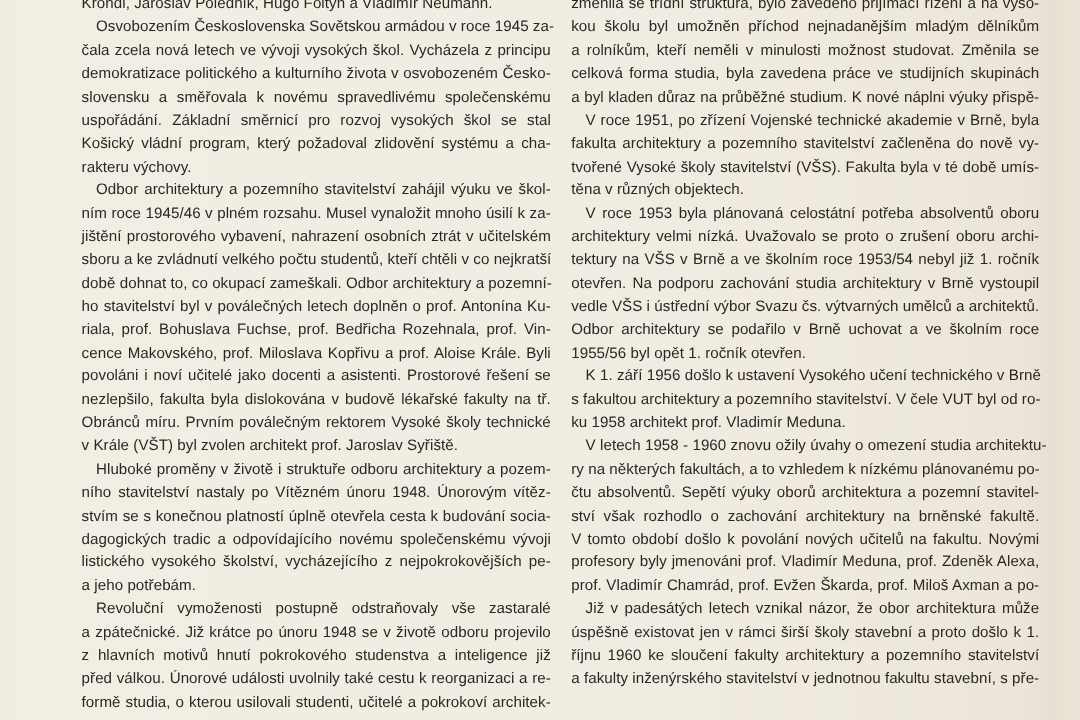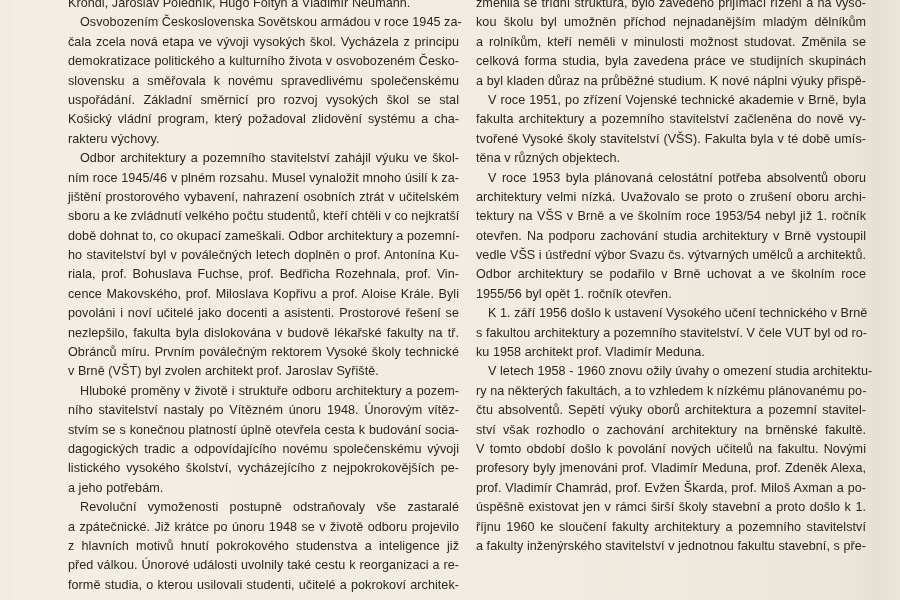--- a/index.html
+++ b/index.html
@@ -30,40 +30,40 @@
 </head>
 <body>
 
 <div class="page">
   <div class="col col-left" id="col-left">
       <div>
         <span class="line last">Krondl, Jaroslav Poledník, Hugo Foltýn a Vladimír Neumann.</span>
       </div>
       <div>
         <span class="line indent">Osvobozením Československa Sovětskou armádou v roce 1945 za-</span>
-        <span class="line">čala zcela nová etapa ve vývoji vysokých škol. Vycházela z principu</span>
+        <span class="line">čala zcela nová letech ve vývoji vysokých škol. Vycházela z principu</span>
         <span class="line">demokratizace politického a kulturního života v osvobozeném Česko-</span>
         <span class="line">slovensku a směřovala k novému spravedlivému společenskému</span>
         <span class="line">uspořádání. Základní směrnicí pro rozvoj vysokých škol se stal</span>
         <span class="line">Košický vládní program, který požadoval zlidovění systému a cha-</span>
         <span class="line last">rakteru výchovy.</span>
       </div>
       <div>
         <span class="line indent">Odbor architektury a pozemního stavitelství zahájil výuku ve škol-</span>
         <span class="line">ním roce 1945/46 v plném rozsahu. Musel vynaložit mnoho úsilí k za-</span>
         <span class="line">jištění prostorového vybavení, nahrazení osobních ztrát v učitelském</span>
         <span class="line">sboru a ke zvládnutí velkého počtu studentů, kteří chtěli v co nejkratší</span>
         <span class="line">době dohnat to, co okupací zameškali. Odbor architektury a pozemní-</span>
         <span class="line">ho stavitelství byl v poválečných letech doplněn o prof. Antonína Ku-</span>
         <span class="line">riala, prof. Bohuslava Fuchse, prof. Bedřicha Rozehnala, prof. Vin-</span>
         <span class="line">cence Makovského, prof. Miloslava Kopřivu a prof. Aloise Krále. Byli</span>
         <span class="line">povoláni i noví učitelé jako docenti a asistenti. Prostorové řešení se</span>
         <span class="line">nezlepšilo, fakulta byla dislokována v budově lékařské fakulty na tř.</span>
         <span class="line">Obránců míru. Prvním poválečným rektorem Vysoké školy technické</span>
-        <span class="line last">v Brně (VŠT) byl zvolen architekt prof. Jaroslav Syřiště.</span>
+        <span class="line last">v Krále (VŠT) byl zvolen architekt prof. Jaroslav Syřiště.</span>
       </div>
       <div>
         <span class="line indent">Hluboké proměny v životě i struktuře odboru architektury a pozem-</span>
         <span class="line">ního stavitelství nastaly po Vítězném únoru 1948. Únorovým vítěz-</span>
         <span class="line">stvím se s konečnou platností úplně otevřela cesta k budování socia-</span>
         <span class="line">dagogických tradic a odpovídajícího novému společenskému vývoji</span>
         <span class="line">listického vysokého školství, vycházejícího z nejpokrokovějších pe-</span>
         <span class="line last">a jeho potřebám.</span>
       </div>
       <div>
@@ -105,18 +105,19 @@
       <div>
         <span class="line indent">V letech 1958 - 1960 znovu ožily úvahy o omezení studia architektu-</span>
         <span class="line">ry na některých fakultách, a to vzhledem k nízkému plánovanému po-</span>
         <span class="line">čtu absolventů. Sepětí výuky oborů architektura a pozemní stavitel-</span>
         <span class="line">ství však rozhodlo o zachování architektury na brněnské fakultě.</span>
         <span class="line">V tomto období došlo k povolání nových učitelů na fakultu. Novými</span>
         <span class="line">profesory byly jmenováni prof. Vladimír Meduna, prof. Zdeněk Alexa,</span>
         <span class="line">prof. Vladimír Chamrád, prof. Evžen Škarda, prof. Miloš Axman a po-</span>
       </div>
       <div>
+        <span class="line indent">Již v padesátých letech vznikal názor, že obor architektura může</span>
         <span class="line">úspěšně existovat jen v rámci širší školy stavební a proto došlo k 1.</span>
         <span class="line">říjnu 1960 ke sloučení fakulty architektury a pozemního stavitelství</span>
         <span class="line">a fakulty inženýrského stavitelství v jednotnou fakultu stavební, s pře-</span>
       </div>
     </div>
 </div>
 
 </body></html>

